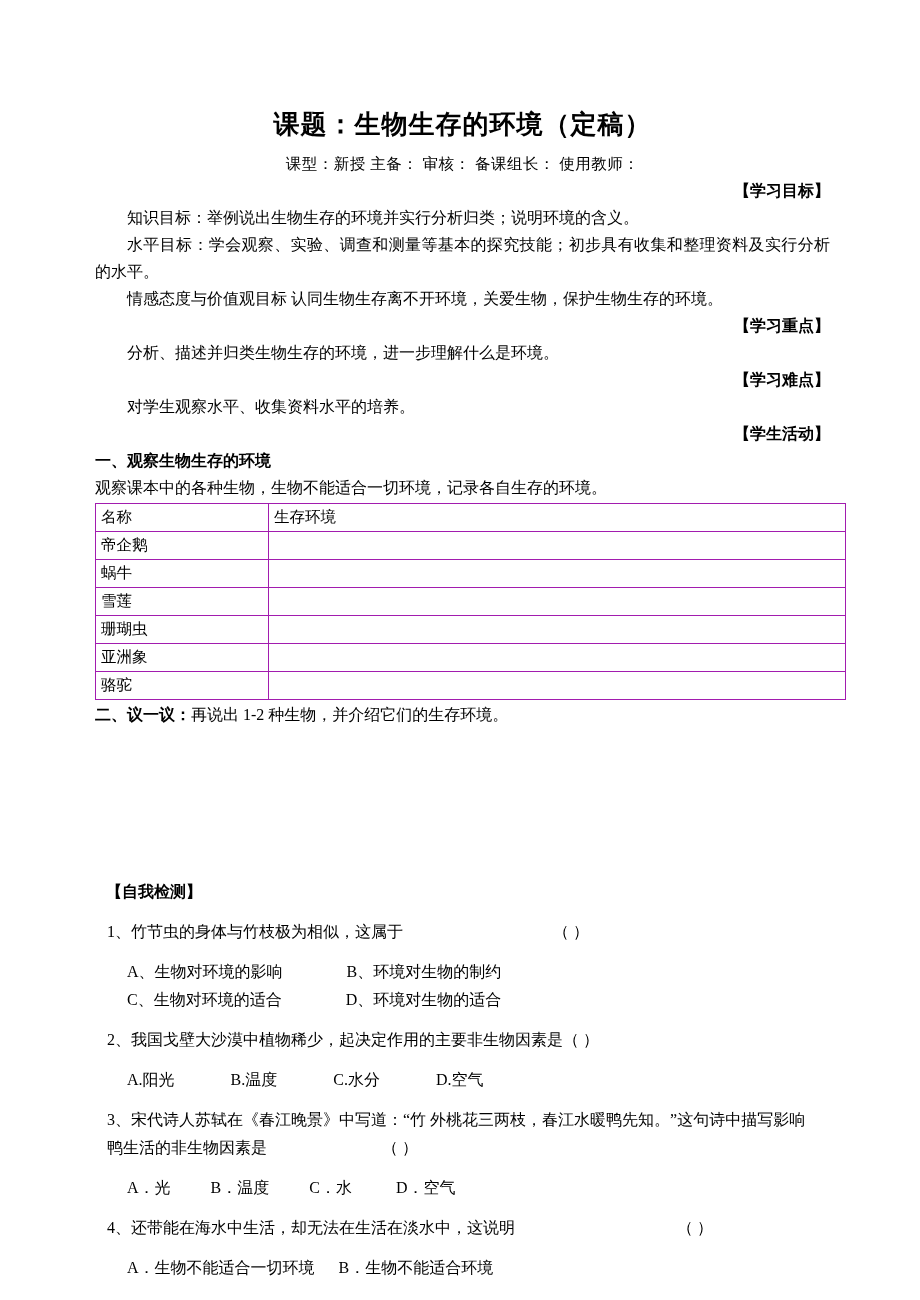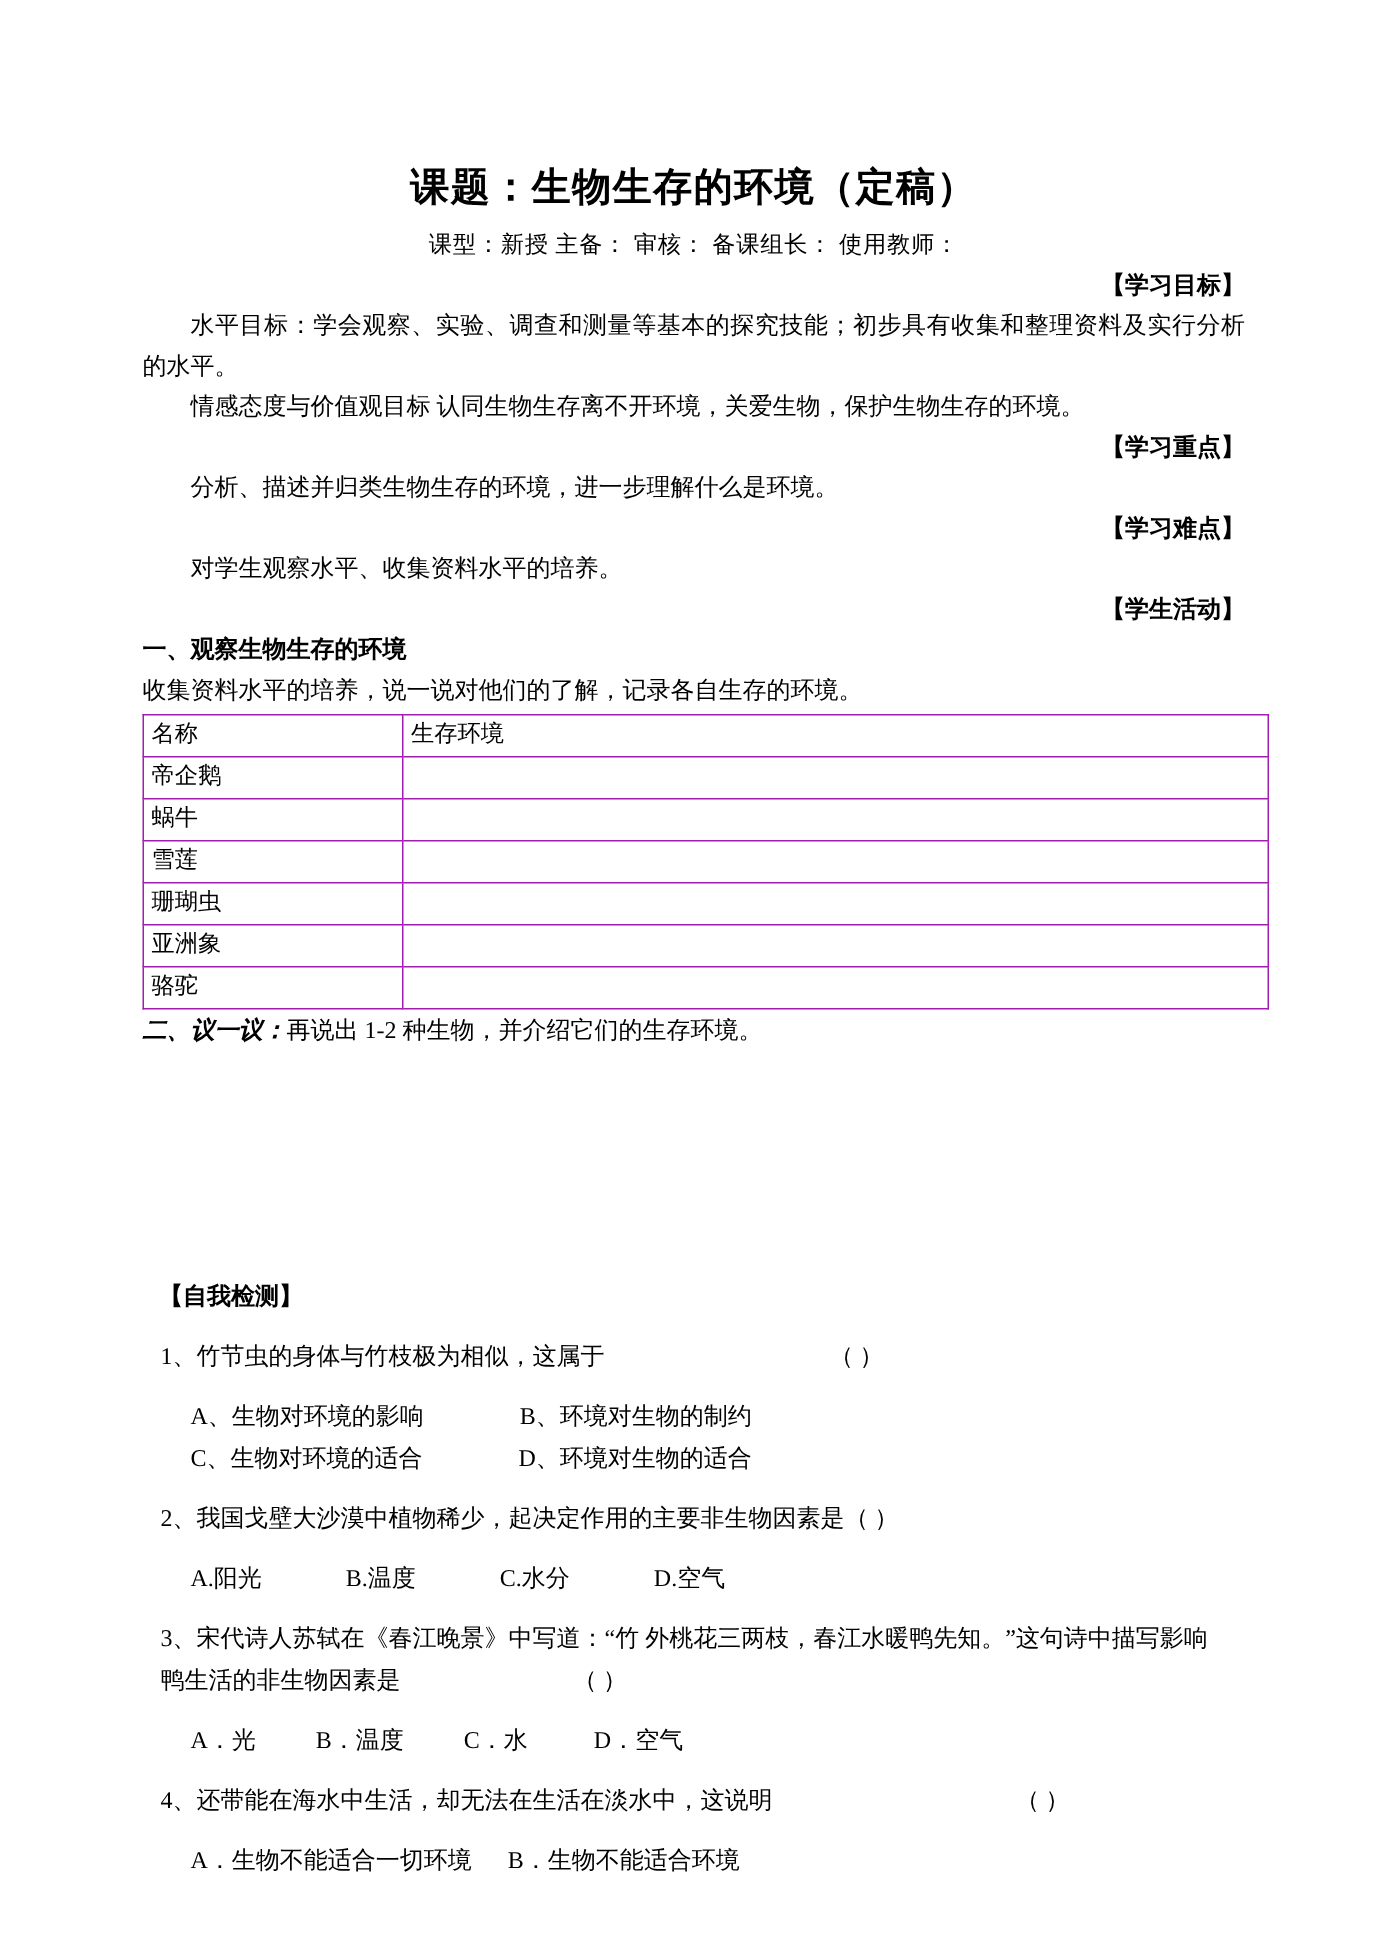--- a/index.html
+++ b/index.html
@@ -85,21 +85,21 @@
     vertical-align: top;
   }
   table.obs-table td.c1 { width: 162px; }
   table.obs-table td.c2 { width: 566px; }
 
   .discuss {
     font-size: 16px;
     line-height: 27px;
     margin: 1px 0 0 0;
   }
-  .discuss b { font-weight: bold; font-style: italic; }
+  .discuss b { font-weight: bold; }
 
   .blank-gap { height: 150px; }
 
   .quiz-head {
     font-size: 16px;
     font-weight: bold;
     line-height: 28px;
     margin: 0;
     padding-left: 11px;
   }
@@ -120,32 +120,33 @@
 </head>
 <body>
 
 <div class="page">
   <div class="content">
 
     <h1 class="doc-title">课题：生物生存的环境（定稿）</h1>
     <div class="doc-subtitle">课型：新授  主备：   审核：   备课组长：   使用教师：</div>
 
     <div class="sec-head">【学习目标】</div>
+    <div class="para indent2">知识目标：举例说出生物生存的环境并实行分析归类；说明环境的含义。</div>
     <div class="para indent2">水平目标：学会观察、实验、调查和测量等基本的探究技能；初步具有收集和整理资料及实行分析的水平。</div>
     <div class="para indent2">情感态度与价值观目标 认同生物生存离不开环境，关爱生物，保护生物生存的环境。</div>
 
     <div class="sec-head">【学习重点】</div>
     <div class="para indent2">分析、描述并归类生物生存的环境，进一步理解什么是环境。</div>
 
     <div class="sec-head">【学习难点】</div>
     <div class="para indent2">对学生观察水平、收集资料水平的培养。</div>
 
     <div class="sec-head">【学生活动】</div>
     <div class="act-head">一、观察生物生存的环境</div>
-    <div class="para">收集资料水平的培养，说一说对他们的了解，记录各自生存的环境。</div>
+    <div class="para">观察课本中的各种生物，生物不能适合一切环境，记录各自生存的环境。</div>
 
     <table class="obs-table">
       <tbody>
         <tr>
           <td class="c1">名称</td>
           <td class="c2">生存环境</td>
         </tr>
         <tr>
           <td class="c1">帝企鹅</td>
           <td class="c2"></td>

